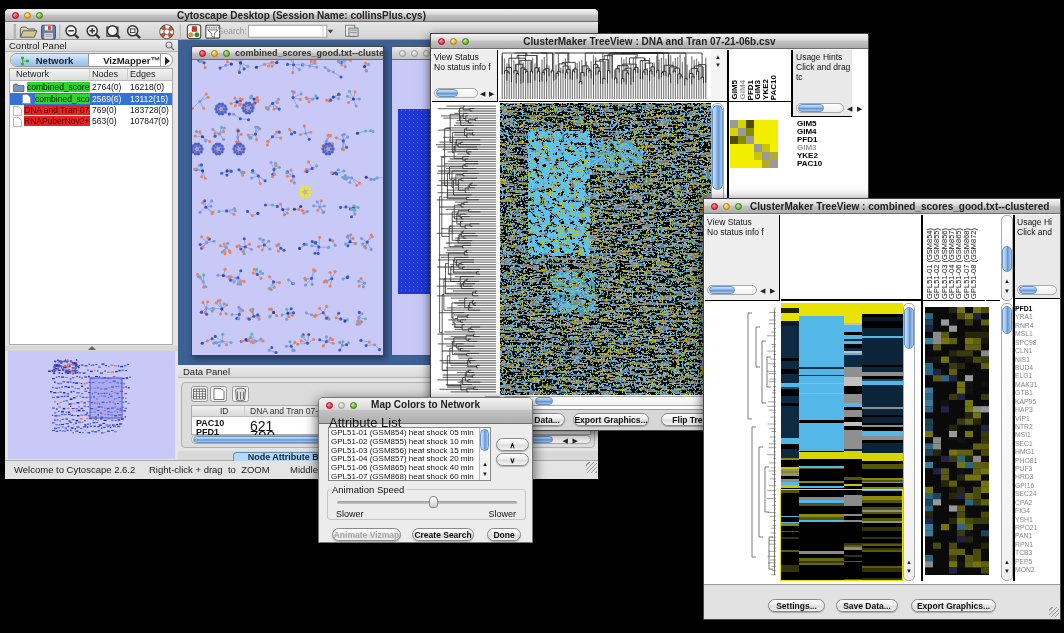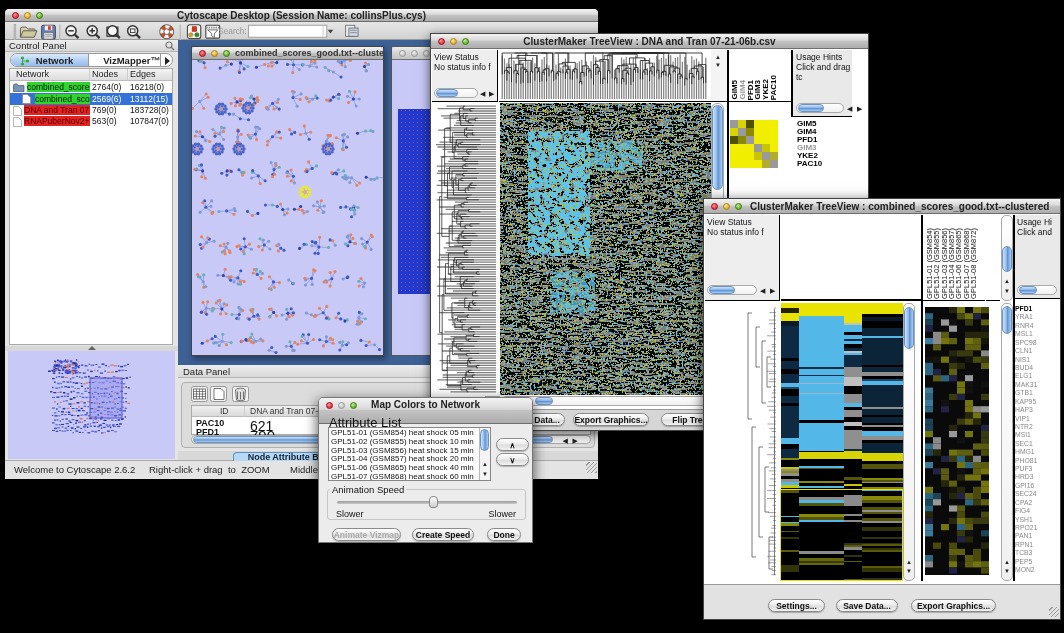--- a/index.html
+++ b/index.html
@@ -2504,15 +2504,15 @@
   <div class="btn" style="left:177px;top:40px;width:33px;height:13px;line-height:13px;font-size:8px;">∧</div>
   <div class="btn" style="left:177px;top:55px;width:33px;height:13px;line-height:13px;font-size:8px;">∨</div>
   <div class="abs" style="left:8px;top:91px;width:199px;height:31px;border:1px solid #c6c6c6;border-radius:3px;">
     <div class="abs" style="left:2px;top:-6px;background:#ececec;padding:0 2px;font-size:9.5px;color:#111;">Animation Speed</div>
     <div class="abs" style="left:9px;top:11px;width:180px;height:3px;background:linear-gradient(#9a9a9a,#c8c8c8);border-radius:2px;"></div>
     <div class="abs" style="left:101px;top:6px;width:9px;height:12px;background:linear-gradient(#fdfdfd,#d0d0d0);border:1px solid #888;border-radius:4px 4px 3px 3px;"></div>
     <div class="abs" style="left:8px;top:19px;font-size:9px;color:#111;">Slower</div>
     <div class="abs" style="right:9px;top:19px;font-size:9px;color:#111;">Slower</div>
   </div>
   <div class="btn" style="left:13px;top:130px;width:69px;height:13px;line-height:13px;color:#aaa;">Animate Vizmap</div>
-  <div class="btn" style="left:93px;top:130px;width:62px;height:13px;line-height:13px;">Create Speed</div>
+  <div class="btn" style="left:93px;top:130px;width:62px;height:13px;line-height:13px;">Create Search</div>
   <div class="btn" style="left:168px;top:130px;width:34px;height:13px;line-height:13px;">Done</div>
 </div>
 
 </body></html>

